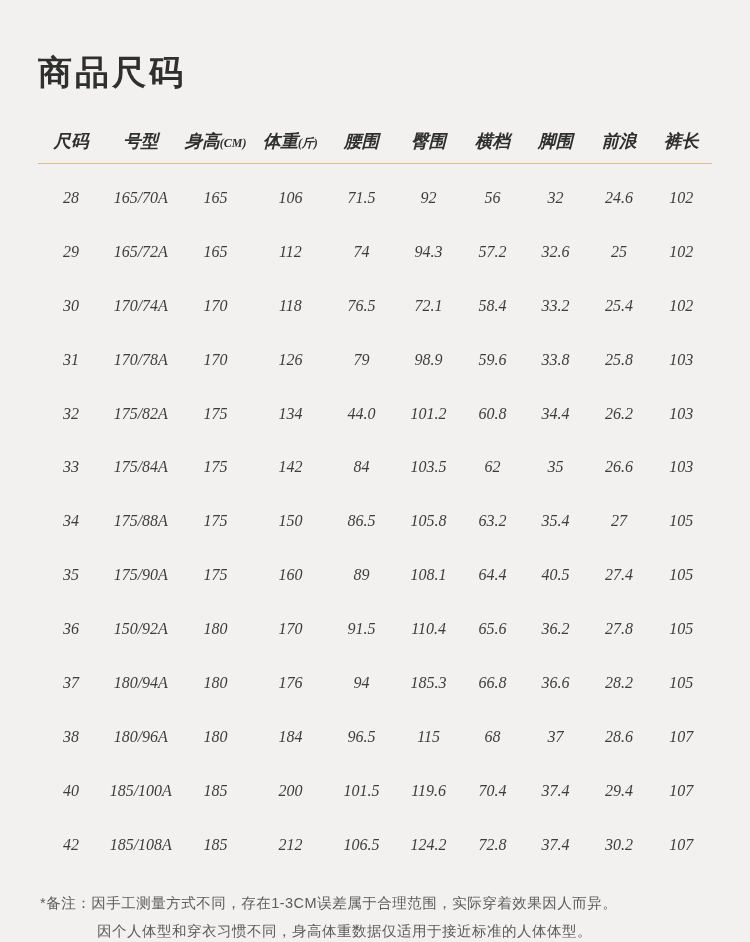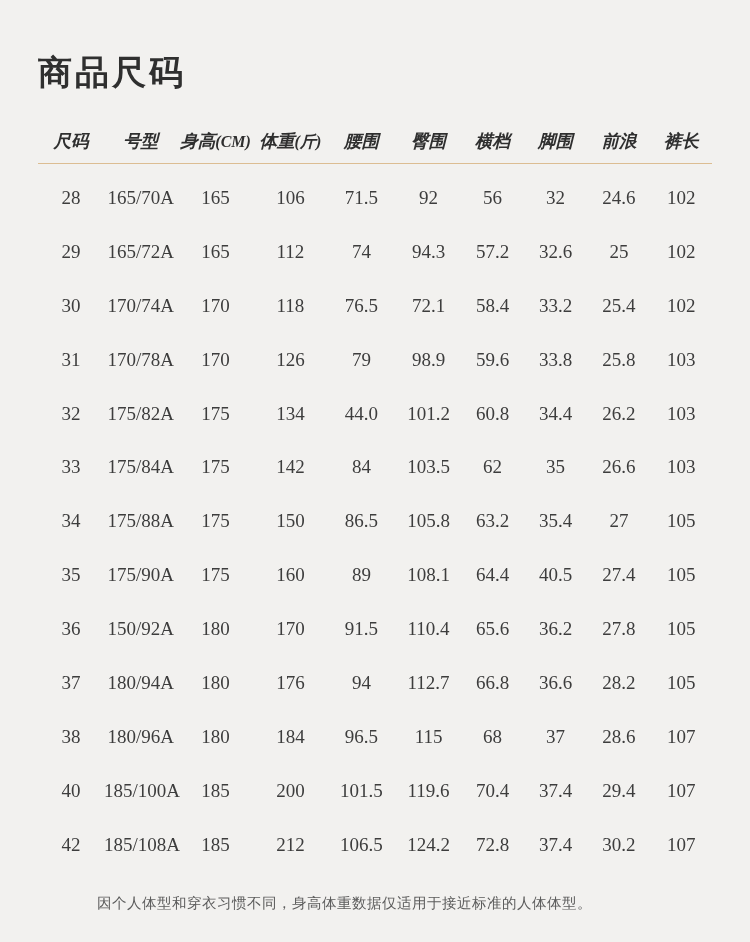--- a/index.html
+++ b/index.html
@@ -44,34 +44,35 @@
     font-size: 17.5px;
     font-weight: 600;
     color: var(--title);
     font-style: italic;
   }
   .tcell, .hcell {
     text-align: center;
     white-space: nowrap;
   }
   .hcell .unit {
-    font-size: 16px;
+    font-size: 12px;
     font-weight: 600;
     letter-spacing: 0;
   }
   .gold-divider {
     border: none;
     border-top: 1px solid var(--divider);
     margin-top: 5px;
     width: 674px;
   }
   .tbody { margin-top: 7px; }
   .tbody .trow {
     height: 53.9px;
-    font-size: 19px;
+    font-size: 16px;
+    font-style: italic;
   }
   .footnote {
     margin-top: 17px;
     padding-left: 40px;
     font-family: "Liberation Sans", "DejaVu Sans", sans-serif;
     font-size: 14.5px;
     line-height: 28px;
     color: var(--note);
     letter-spacing: 0.5px;
   }
@@ -206,21 +207,21 @@
           <div class="tcell">36.2</div>
           <div class="tcell">27.8</div>
           <div class="tcell">105</div>
         </div>
         <div class="trow">
           <div class="tcell">37</div>
           <div class="tcell">180/94A</div>
           <div class="tcell">180</div>
           <div class="tcell">176</div>
           <div class="tcell">94</div>
-          <div class="tcell">112.7</div>
+          <div class="tcell">185.3</div>
           <div class="tcell">66.8</div>
           <div class="tcell">36.6</div>
           <div class="tcell">28.2</div>
           <div class="tcell">105</div>
         </div>
         <div class="trow">
           <div class="tcell">38</div>
           <div class="tcell">180/96A</div>
           <div class="tcell">180</div>
           <div class="tcell">184</div>
@@ -252,16 +253,17 @@
           <div class="tcell">124.2</div>
           <div class="tcell">72.8</div>
           <div class="tcell">37.4</div>
           <div class="tcell">30.2</div>
           <div class="tcell">107</div>
         </div>
       </div>
   </div>
 
   <div class="footnote">
+    <div class="line1">*备注：因手工测量方式不同，存在1-3CM误差属于合理范围，实际穿着效果因人而异。</div>
     <div class="line2">因个人体型和穿衣习惯不同，身高体重数据仅适用于接近标准的人体体型。</div>
   </div>
 
 </div>
 
 </body></html>

